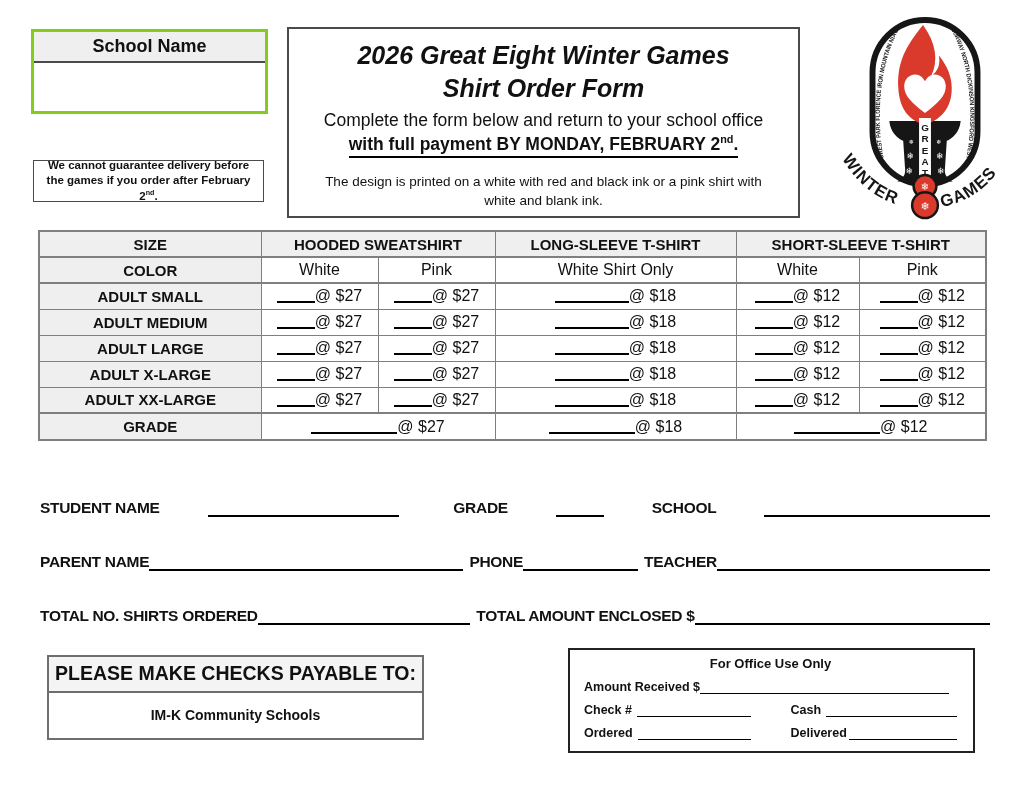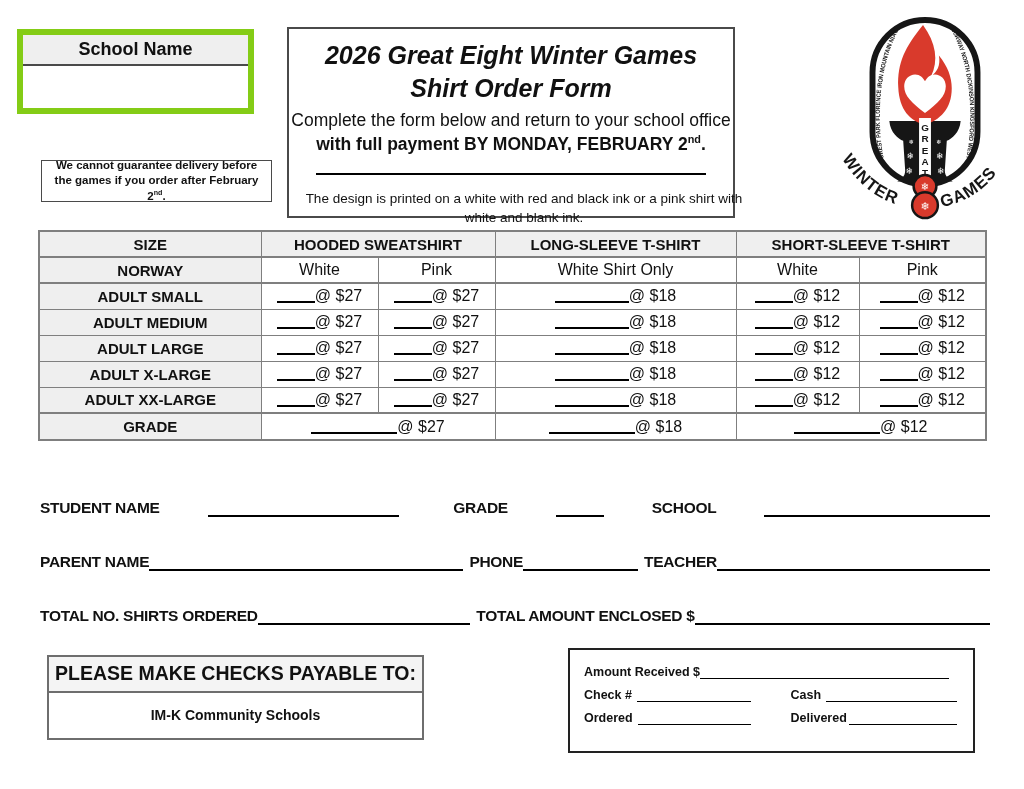--- a/index.html
+++ b/index.html
@@ -1,38 +1,38 @@
 <!DOCTYPE html>
 <html><head>
 <meta charset="utf-8">
 <style>
   * { margin:0; padding:0; box-sizing:border-box; }
   html,body { width:1024px; height:789px; background:#ffffff; overflow:hidden;
               font-family:"Liberation Sans", sans-serif; color:#111; }
   #page { position:relative; width:1024px; height:789px; background:#fff; }
 
   
-  .school-box { position:absolute; left:17px; top:29px; width:237px; height:85px;
-                border:6px solid #84cc16; background:#fff; }
+  .school-box { position:absolute; left:31px; top:29px; width:237px; height:85px;
+                border:3px solid #84cc16; background:#fff; }
   .school-box .hdr { height:31px; background:#efefef; border-bottom:2px solid #4a4a4a;
                      display:flex; align-items:center; justify-content:center;
                      font-weight:bold; font-size:18px; }
   
   .note-box { position:absolute; left:33px; top:160px; width:231px; height:42px;
               border:1.5px solid #4a4a4a; display:flex; align-items:center; justify-content:center;
-              text-align:center; font-size:11.5px; font-weight:600; line-height:1.35; padding:2px 8px;margin-left:8px; }
+              text-align:center; font-size:11.5px; font-weight:600; line-height:1.35; padding:2px 8px; }
   sup { font-size:0.62em; vertical-align:super; }
 
   
-  .title-box { position:absolute; left:287px; top:27px; width:448px; height:191px;
+  .title-box { position:absolute; left:287px; top:27px; width:513px; height:191px;
                border:2px solid #4a4a4a; text-align:center; padding-top:10px; }
   .tb-title { font-size:25px; font-weight:bold; font-style:italic; line-height:1.3; }
   .tb-sub { font-size:17.5px; margin-top:6px; }
   .tb-pay { display:inline-block; font-size:17.5px; font-weight:bold;
-            border-bottom:2.5px solid #000; padding-bottom:18px; margin-top:2px; }
+            border-bottom:2.5px solid #000; padding-bottom:1px; margin-top:2px; }
   .tb-design { font-size:13.5px; margin:14px auto 0; width:470px; line-height:1.45; }
 
   
   .logo-wrap { position:absolute; left:837px; top:13px; width:176px; height:208px; background:#fff; }
 
   
   .tbl-wrap { position:absolute; left:38px; top:230px; width:897px; }
   table { border-collapse:collapse; width:947px; table-layout:fixed; }
   td { border:1.5px solid #7f7f7f; height:26px; text-align:center; vertical-align:middle;
        font-size:16px; overflow:hidden; white-space:nowrap; }
@@ -161,21 +161,21 @@
           <col style="width:127px">
       </colgroup>
       <thead>
         <tr class="group">
           <td>SIZE</td>
           <td colspan="2">HOODED SWEATSHIRT</td>
           <td>LONG-SLEEVE T-SHIRT</td>
           <td colspan="2">SHORT-SLEEVE T-SHIRT</td>
         </tr>
         <tr class="colorrow">
-          <td class="lbl">NORWAY</td>
+          <td class="lbl">COLOR</td>
           <td>White</td>
           <td>Pink</td>
           <td>White Shirt Only</td>
           <td>White</td>
           <td>Pink</td>
         </tr>
       </thead>
       <tbody>
           <tr>
             <td class="lbl">ADULT SMALL</td>
@@ -249,20 +249,21 @@
     <span class="sep">TEACHER</span>
     <span class="fill g2"></span>
   </div>
 
   <div class="checks-box">
     <div class="hdr">PLEASE MAKE CHECKS PAYABLE TO:</div>
     <div class="body">IM-K Community Schools</div>
   </div>
 
   <div class="office-box">
+    <div class="ob-title">For Office Use Only</div>
     <div class="ob-row ob-amount">
       <span>Amount Received $</span>
       <span class="fill"></span>
     </div>
     <div class="ob-row">
       <div class="ob-half">
         <span>Check #</span>
         <span class="fill" style="margin-left:5px;"></span>
       </div>
       <div class="ob-half">

